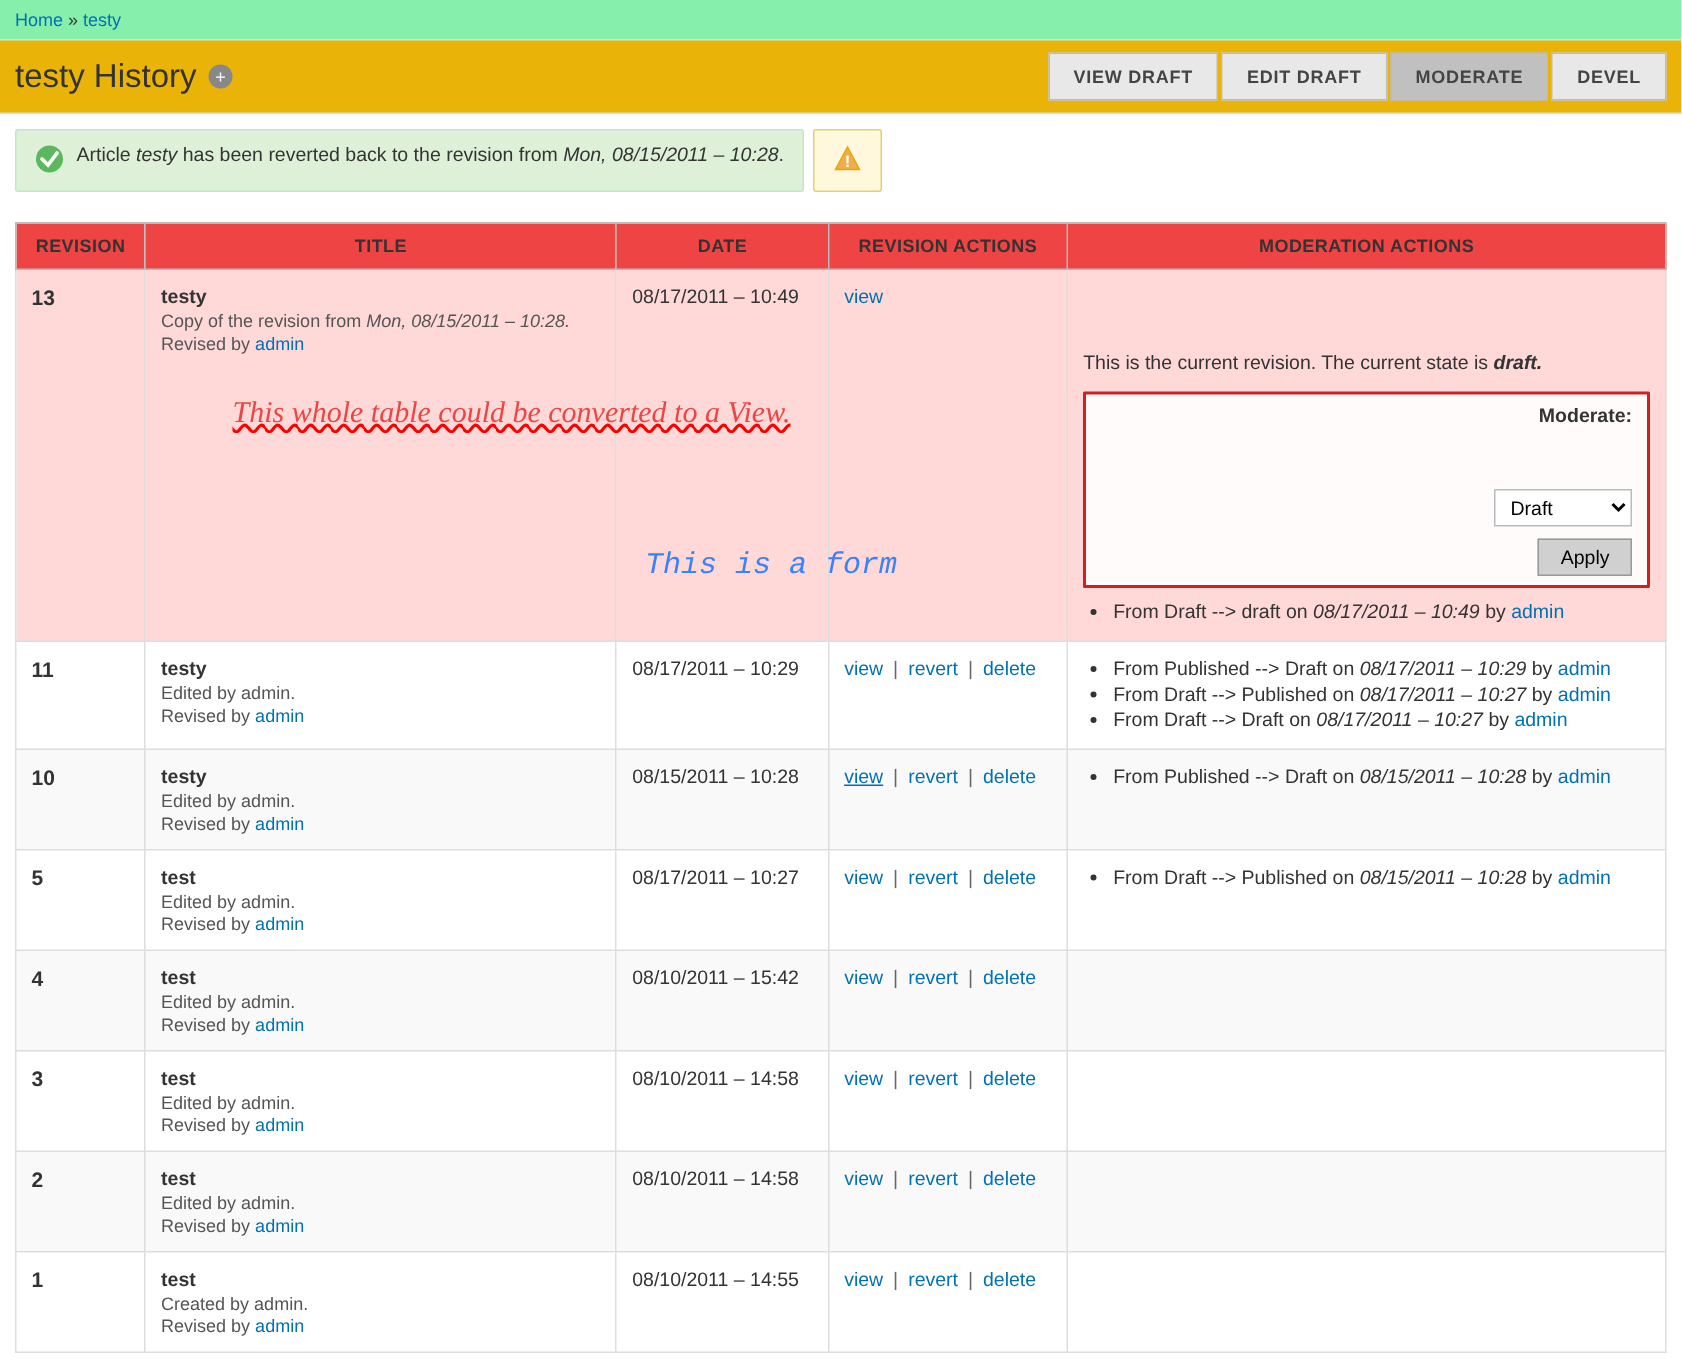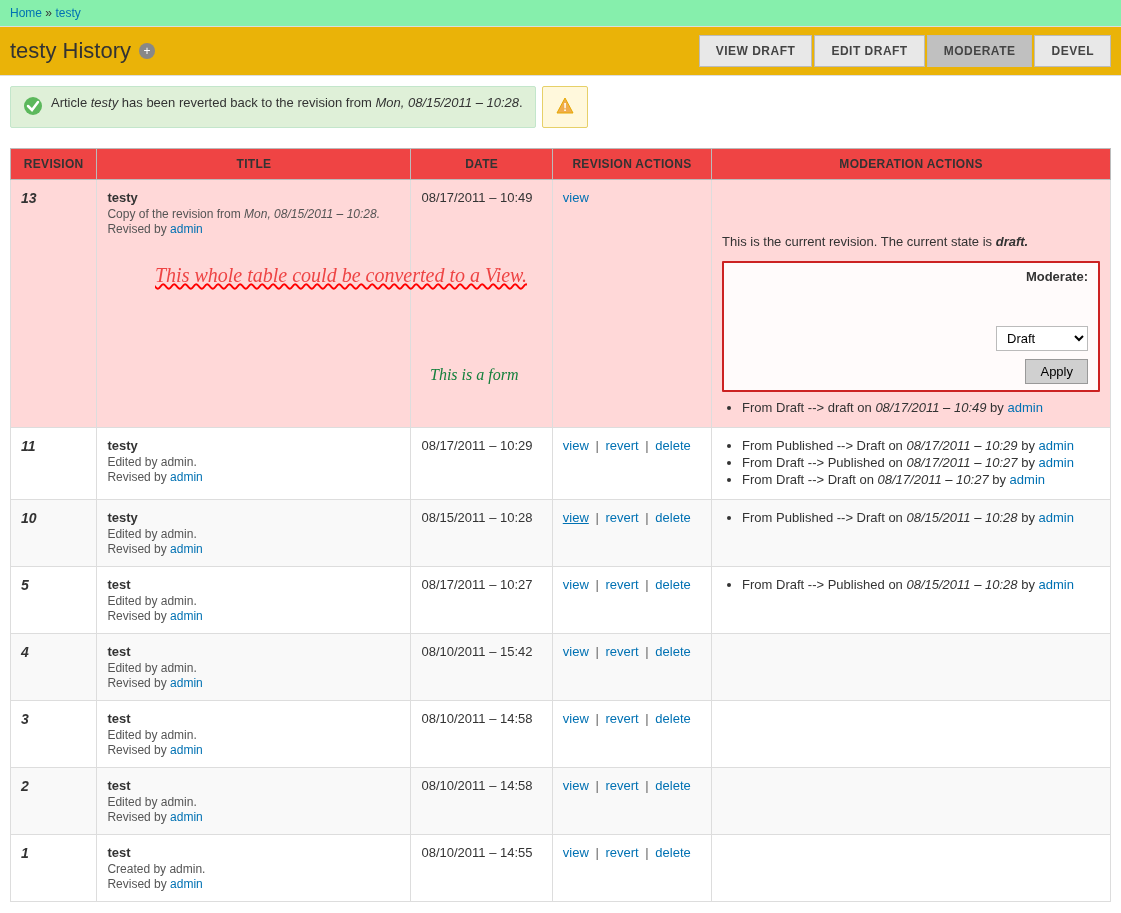--- a/index.html
+++ b/index.html
@@ -84,23 +84,23 @@
       border: 1px solid #e6d068;
       color: #333;
     }
     .msg-icon { flex-shrink: 0; margin-top: 1px; }
 
     
     .annotation-form {
       position: absolute;
       top: 228px;
       left: 430px;
-      font-family: Liberation Serif, serif;
-      font-size: 16px;
-      color: #15803d;
+      font-family: Liberation Mono, monospace;
+      font-size: 20px;
+      color: #3b82f6;
       font-style: italic;
       pointer-events: none;
       z-index: 10;
     }
     .annotation-table {
       position: absolute;
       top: 126px;
       left: 155px;
       font-family: Liberation Serif, serif;
       font-size: 20px;
@@ -128,21 +128,21 @@
     }
     .revision-table td {
       border: 1px solid #ddd;
       padding: 10px;
       vertical-align: top;
     }
     .row-highlighted { background: #ffd8d8; }
     .row-normal { background: #fff; }
     .row-alt { background: #f9f9f9; }
 
-    .rev-num { font-size: 14px; font-weight: bold; color: #333; font-style: italic; }
+    .rev-num { font-size: 14px; font-weight: bold; color: #333; }
     .rev-title { font-weight: bold; color: #333; margin-bottom: 2px; }
     .rev-desc { color: #555; font-size: 12px; margin-bottom: 1px; }
     .rev-revised { color: #555; font-size: 12px; }
     .rev-date { font-size: 13px; color: #333; white-space: nowrap; }
 
     .action-link { color: #0071b3; text-decoration: none; }
     .action-sep { color: #666; margin: 0 3px; }
 
     
     .moderation-form-row {

